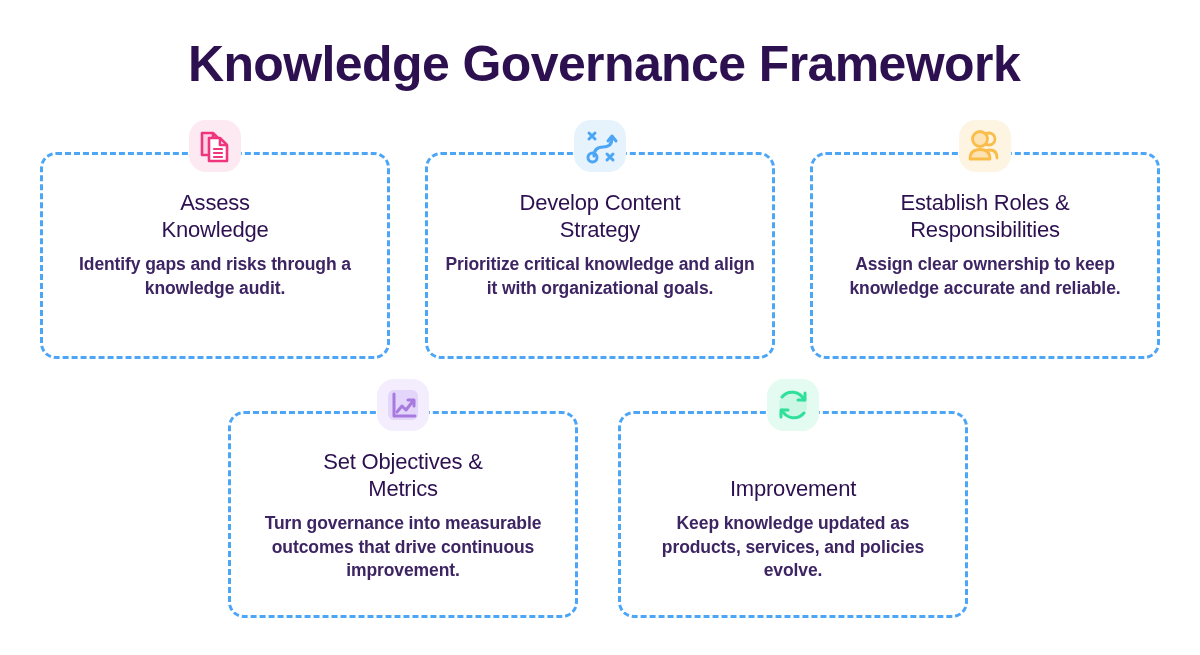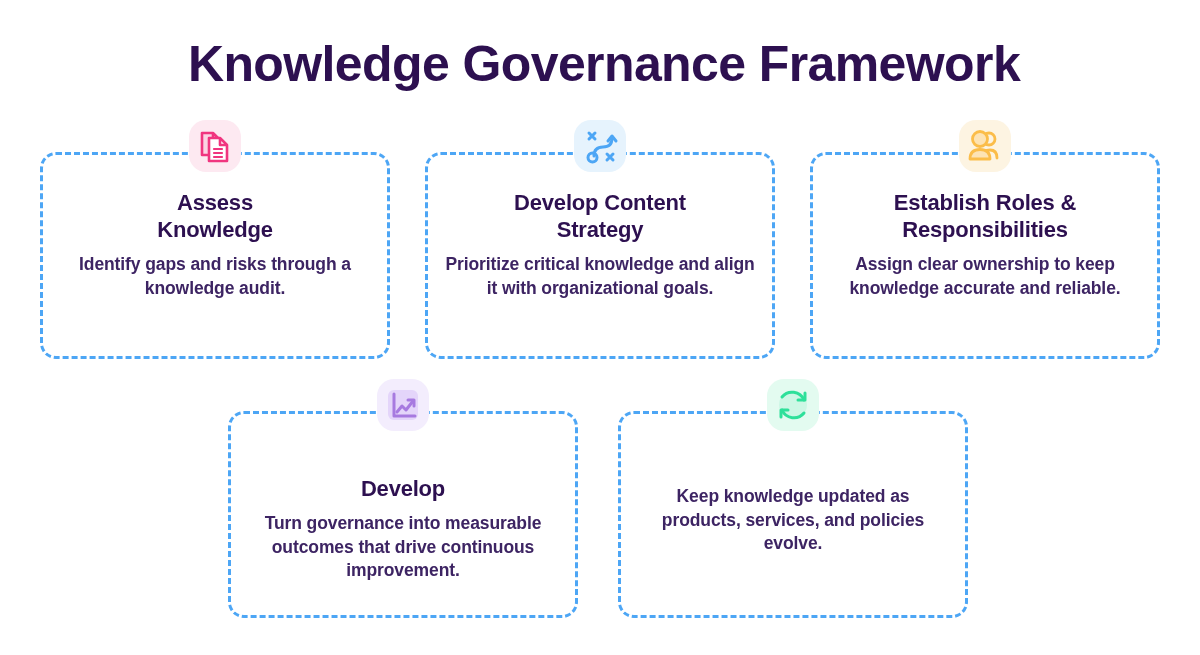--- a/index.html
+++ b/index.html
@@ -53,21 +53,21 @@
     display: flex;
     flex-direction: column;
     align-items: center;
     justify-content: flex-start;
     padding: 34px 14px 10px 14px;
     text-align: center;
   }
 
   .card-title {
     font-size: 22px;
-    font-weight: bold;
+    font-weight: normal;
     color: #2d1050;
     line-height: 27px;
     letter-spacing: -0.2px;
     margin-bottom: 10px;
   }
 
   .card-desc {
     font-size: 17.5px;
     font-weight: bold;
     color: #3d2463;
@@ -187,39 +187,40 @@
       <div class="icon-halo halo-purple"></div>
       <svg class="icon-glyph" viewBox="0 0 44 44">
         <rect x="7" y="7" width="30" height="30" rx="6" fill="#e4d5fa"></rect>
         <path d="M13 11 v22 h21" fill="none" stroke="#a77ae0" stroke-width="3" stroke-linecap="round" stroke-linejoin="round"></path>
         <path d="M16 29 l5 -6 l4 4 l7 -9" fill="none" stroke="#a77ae0" stroke-width="3" stroke-linecap="round" stroke-linejoin="round"></path>
         <path d="M27 17 h6 v6" fill="none" stroke="#a77ae0" stroke-width="3" stroke-linecap="round" stroke-linejoin="round"></path>
       </svg>
     </div>
     <div class="card-inner">
       <div class="card-title">
-        <br>
-        <span>Develop</span>
+        <span>Set Objectives &amp;</span><br>
+        <span>Metrics</span>
       </div>
       <div class="card-desc">Turn governance into measurable outcomes that drive continuous improvement.</div>
     </div>
   </div>
 
   <div class="card" id="card-5">
     <div class="icon-badge">
       <div class="icon-halo halo-mint"></div>
       <svg class="icon-glyph" viewBox="0 0 44 44">
         <circle cx="22" cy="22" r="14" fill="#cdf7e5"></circle>
         <path d="M33 17 a13 13 0 0 0 -22 -3" fill="none" stroke="#2ee09a" stroke-width="3" stroke-linecap="round"></path>
         <path d="M11 27 a13 13 0 0 0 22 3" fill="none" stroke="#2ee09a" stroke-width="3" stroke-linecap="round"></path>
         <path d="M27 17 h7 v-7" fill="none" stroke="#2ee09a" stroke-width="3" stroke-linecap="round" stroke-linejoin="round"></path>
         <path d="M17 27 h-7 v7" fill="none" stroke="#2ee09a" stroke-width="3" stroke-linecap="round" stroke-linejoin="round"></path>
       </svg>
     </div>
     <div class="card-inner">
       <div class="card-title">
         <br>
+        <span>Improvement</span>
       </div>
       <div class="card-desc">Keep knowledge updated as products, services, and policies evolve.</div>
     </div>
   </div>
 
 </div>
 
 </body></html>

